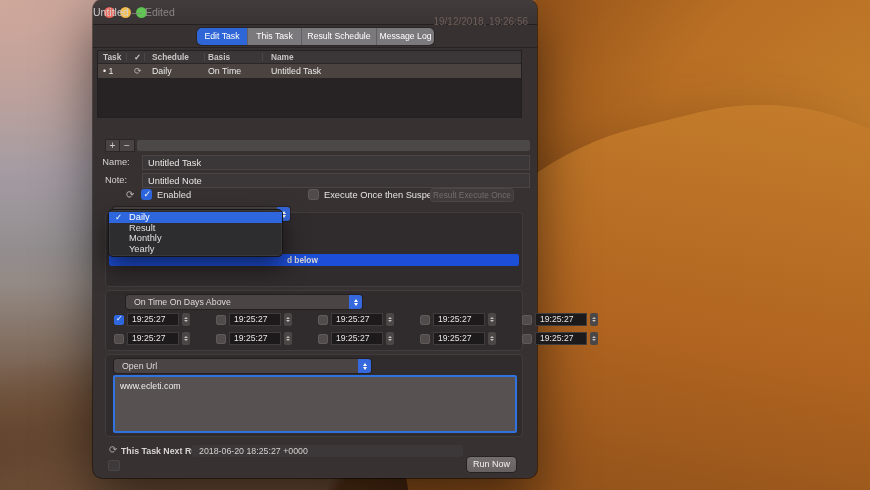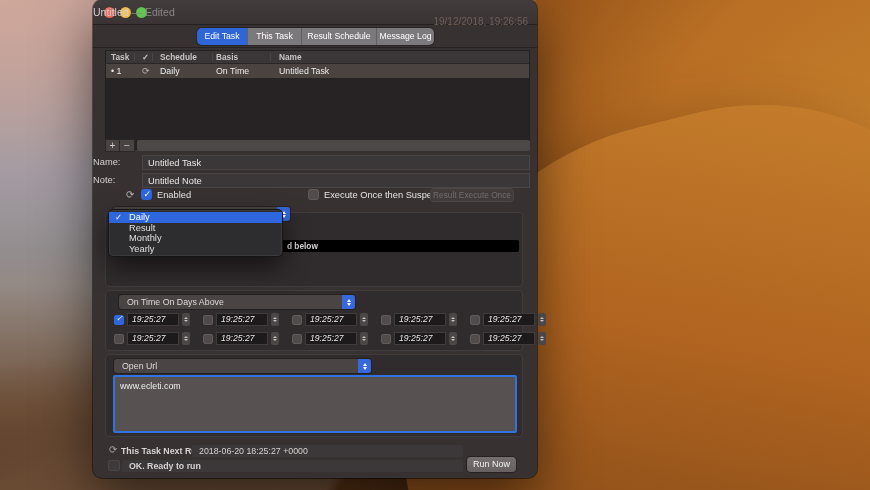--- a/index.html
+++ b/index.html
@@ -39,42 +39,42 @@
   .tabs { position:absolute; left:104px; top:28px; width:237px; height:17px; display:flex;
     border-radius:5px; overflow:hidden; box-shadow:0 0 0 1px rgba(0,0,0,.25); }
   .tab { height:17px; line-height:17px; text-align:center; font-size:8.7px; color:#fff;
     background:#7b797c; border-right:1px solid #626064; cursor:default; }
   .tab:last-child { border-right:none; }
   .tab.selected { background:#2e66d8; }
   .tab-0{width:51px}.tab-1{width:54px}.tab-2{width:75px}.tab-3{width:57px}
   .tabs-hairline { position:absolute; left:0; right:0; top:47px; height:1px; background:#262223; }
 
   
-  .task-table { position:absolute; left:12px; top:50px; width:425px; height:100px;
+  .task-table { position:absolute; left:4px; top:50px; width:425px; height:68px;
     background:#272324; border:1px solid #232021; }
   .tbl-header { position:absolute; left:0; top:0; right:0; height:13px; background:#3b3637;
     border-bottom:1px solid #2a2627; font-size:8.3px; font-weight:bold; color:#c9c5c4; }
   .tbl-header .sep { position:absolute; top:2px; bottom:2px; width:1px; background:#4c4647; }
   .tbl-row { position:absolute; left:0; top:13px; right:0; height:14px; background:#4a4340;
     font-size:8.8px; color:#eceae9; }
   .cell { position:absolute; top:0; line-height:13px; white-space:nowrap; }
   .c0{left:5px}.c1{left:36px}.c2{left:54px}.c3{left:110px}.c4{left:173px}
   .tbl-row .cell{line-height:14px;}
   .repeat-glyph { font-size:9px; color:#b7b3b2; }
 
   
   .addremove { position:absolute; left:12px; top:139px; height:13px; display:flex; }
   .ar-btn { width:15px; height:13px; background:#494344; border:1px solid #2b2728;
     color:#d3cfce; font-size:10px; line-height:11px; text-align:center; }
   .ar-btn + .ar-btn { border-left:none; }
   .filler-bar { position:absolute; left:44px; top:140px; width:393px; height:11px;
     background:#4d4848; border-radius:2px; }
 
   
-  .lbl { position:absolute; font-size:9.3px; color:#d6d2d1; text-align:left; }
+  .lbl { position:absolute; font-size:9.3px; color:#d6d2d1; text-align:center; }
   .txt-field { position:absolute; height:15px; background:#3b3637; border:1px solid #4b4546;
     color:#e9e6e5; font-size:9.3px; line-height:13px; padding:0 0 0 5px; width:388px; left:49px;
     font-family:"Liberation Sans",sans-serif; outline:none; }
 
   
   .cb { width:11px; height:11px; border-radius:2.5px; background:#514b4c; border:1px solid #605a5b;
     position:relative; display:inline-block; }
   .cb.on { background:#2e66de; border-color:#2e66de; }
   .cb.on::after { content:"✓"; position:absolute; left:1.5px; top:-1px; color:#fff; font-size:9px; }
 
@@ -92,36 +92,36 @@
   
   .popup { position:absolute; height:14px; background:#4a4445; border-radius:3px;
     color:#dedbda; font-size:8.8px; line-height:14px; padding-left:8px;
     box-shadow:0 0 0 1px rgba(0,0,0,.25); }
   .popup .cap { position:absolute; right:0; top:0; width:13px; height:14px; background:#3569dd;
     border-radius:0 3px 3px 0; display:flex; flex-direction:column; align-items:center; justify-content:center; gap:1px; }
   .tri-up { width:0;height:0;border-left:2.5px solid transparent;border-right:2.5px solid transparent;border-bottom:3px solid #fff; }
   .tri-down { width:0;height:0;border-left:2.5px solid transparent;border-right:2.5px solid transparent;border-top:3px solid #fff; }
 
   .sched-popup-open { left:20px; top:207px; width:177px; z-index:10; }
-  .occluded-row { position:absolute; left:16px; top:240px; width:410px; height:12px;
-    background:#000000; border-radius:2px; z-index:5; }
+  .occluded-row { position:absolute; left:16px; top:254px; width:410px; height:12px;
+    background:#1d4ed8; border-radius:2px; z-index:5; }
   .occluded-row span { position:absolute; left:178px; top:0; font-size:8.3px; font-weight:bold;
     color:#d9d6d5; line-height:12px; }
 
   
   .menu { position:absolute; left:15px; top:209px; width:175px; z-index:30;
     background:#2d2c2e; border:1px solid #161616; border-radius:5px; padding:2px 0;
     box-shadow:0 10px 24px rgba(0,0,0,.55), inset 0 0 0 1px rgba(255,255,255,.06); }
   .menu-item { position:relative; height:10.5px; line-height:10.5px; font-size:9.3px;
     color:#e0dede; padding-left:20px; }
   .menu-item.checked { background:#2e66de; color:#fff; }
   .menu-item .chk { position:absolute; left:6px; top:0; font-size:8.5px; }
 
   
-  .time-row { position:absolute; left:8px; display:flex; gap:13px;font-style:italic; }
+  .time-row { position:absolute; left:8px; display:flex; gap:26px; }
   .time-cell { display:flex; align-items:center; gap:3px; }
   .tc-cb { width:10px; height:10px; border-radius:2px; background:#514b4c; border:1px solid #605a5b; position:relative; }
   .tc-cb.on { background:#2e66de; border-color:#2e66de; }
   .tc-cb.on::after { content:"✓"; position:absolute; left:1px; top:-1.5px; color:#fff; font-size:8px; }
   .tc-field { width:52px; height:13px; background:#1d1a1b; border:1px solid #403b3c;
     color:#e8e5e4; font-size:8.6px; line-height:11px; padding-left:4px; }
   .tc-step { width:8px; height:13px; background:#4c4747; border-radius:2px;
     display:flex; flex-direction:column; align-items:center; justify-content:center; gap:1px; }
   .tc-step .tri-up { border-bottom-color:#c4c0bf; border-left-width:2px; border-right-width:2px; border-bottom-width:2.5px;}
   .tc-step .tri-down { border-top-color:#c4c0bf; border-left-width:2px; border-right-width:2px; border-top-width:2.5px;}
@@ -220,21 +220,21 @@
     <span>d below</span>
   </div>
   <div class="menu" id="schedule-menu">
       <div class="menu-item checked"><span class="chk">✓</span>Daily</div>
       <div class="menu-item">Result</div>
       <div class="menu-item">Monthly</div>
       <div class="menu-item">Yearly</div>
     </div>
 
   <div class="panel time-panel">
-    <div class="popup" style="left:13px;top:4px;width:236px">
+    <div class="popup" style="left:20px;top:4px;width:236px">
       <span>On Time On Days Above</span>
       <div class="cap">
           <div class="tri-up"></div>
           <div class="tri-down"></div>
         </div>
     </div>
     <div class="time-row" id="time-row-0" style="top:22px">
         <div class="time-cell">
           <div class="tc-cb on"></div>
           <div class="tc-field">19:25:27</div>
@@ -328,16 +328,15 @@
           <div class="tri-down"></div>
         </div>
     </div>
     <div class="url-area">www.ecleti.com</div>
   </div>
 
   <span class="foot-icon repeat-glyph" style="left:16px;top:444px">⟳</span>
   <span class="foot-lbl" style="left:28px;top:446px">This Task Next Run:</span>
   <div class="foot-field" style="left:99px;top:445px;width:271px">2018-06-20 18:25:27 +0000</div>
   <div class="status-box"></div>
-  <div class="foot-field" style="left:29px;top:460px;width:341px;font-weight:bold">OK. Ready to run</div>
   <div class="run-btn">Run Now</div>
 
 </div>
 
 </body></html>

